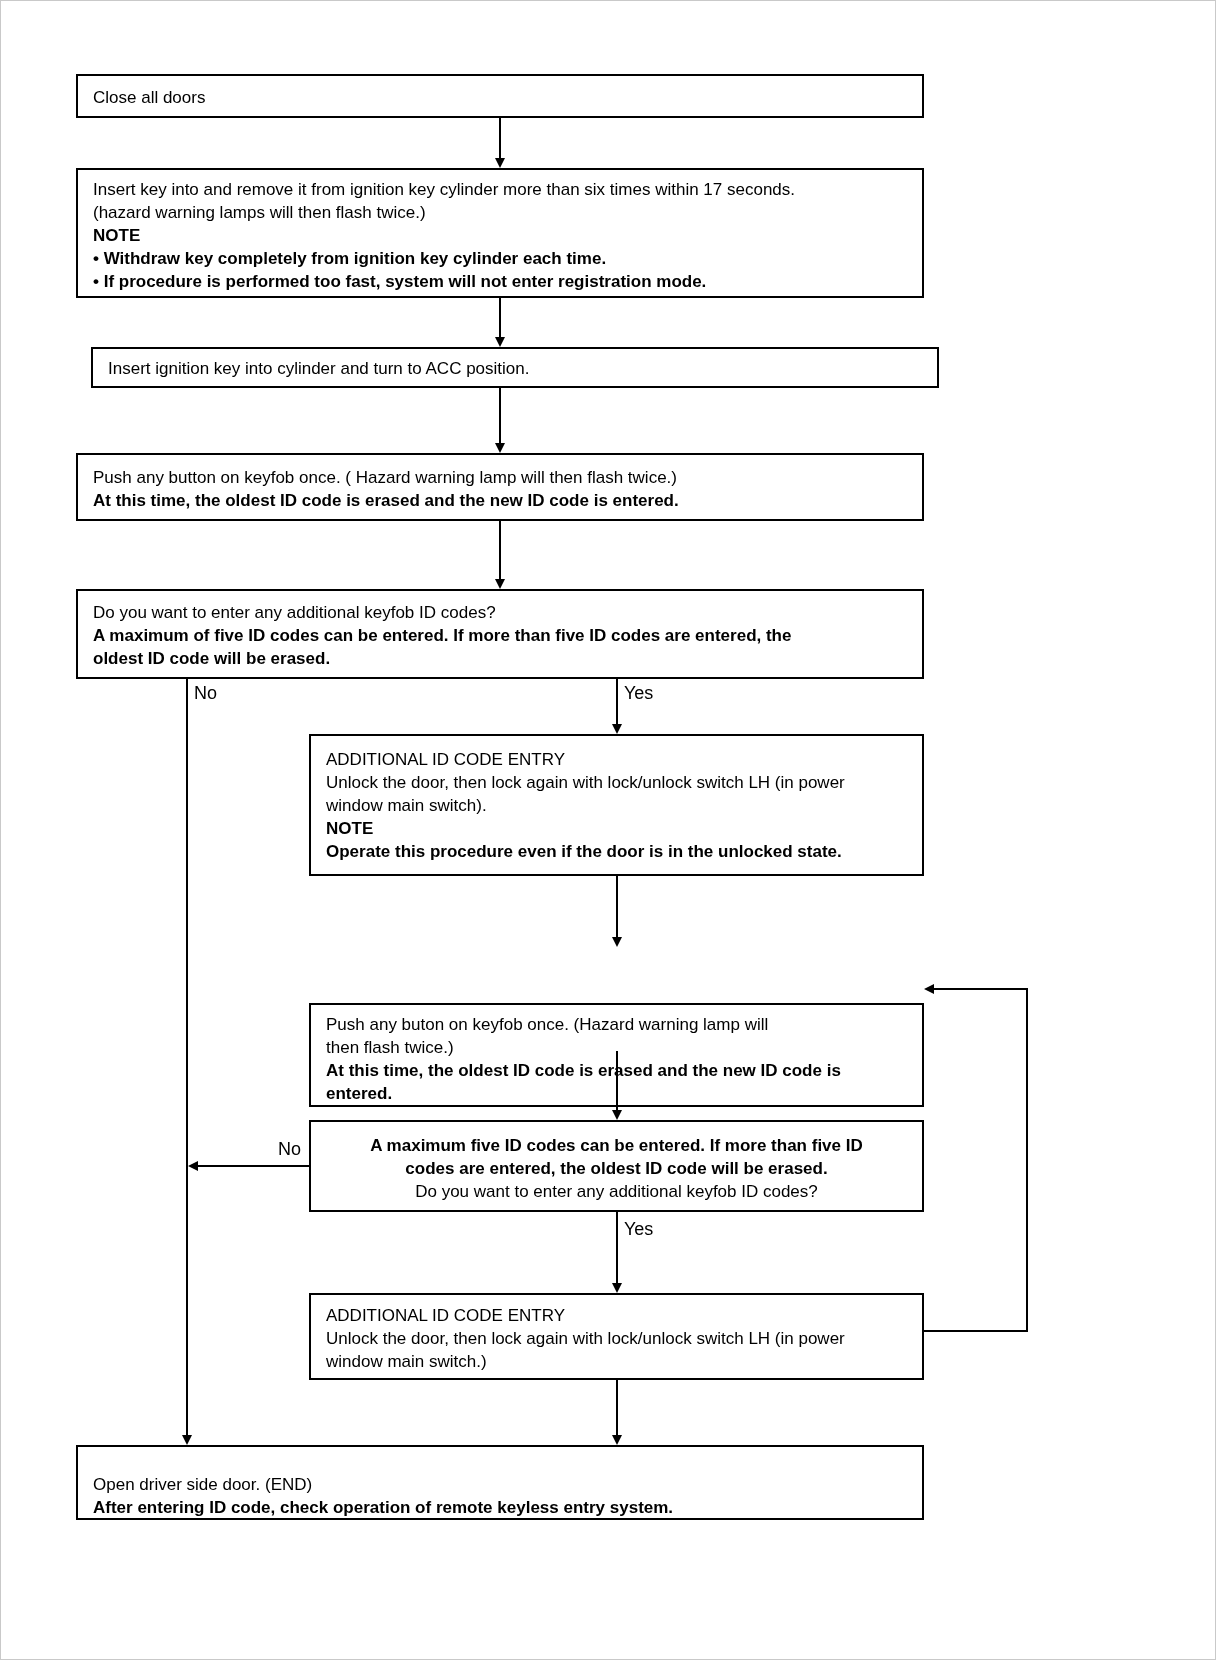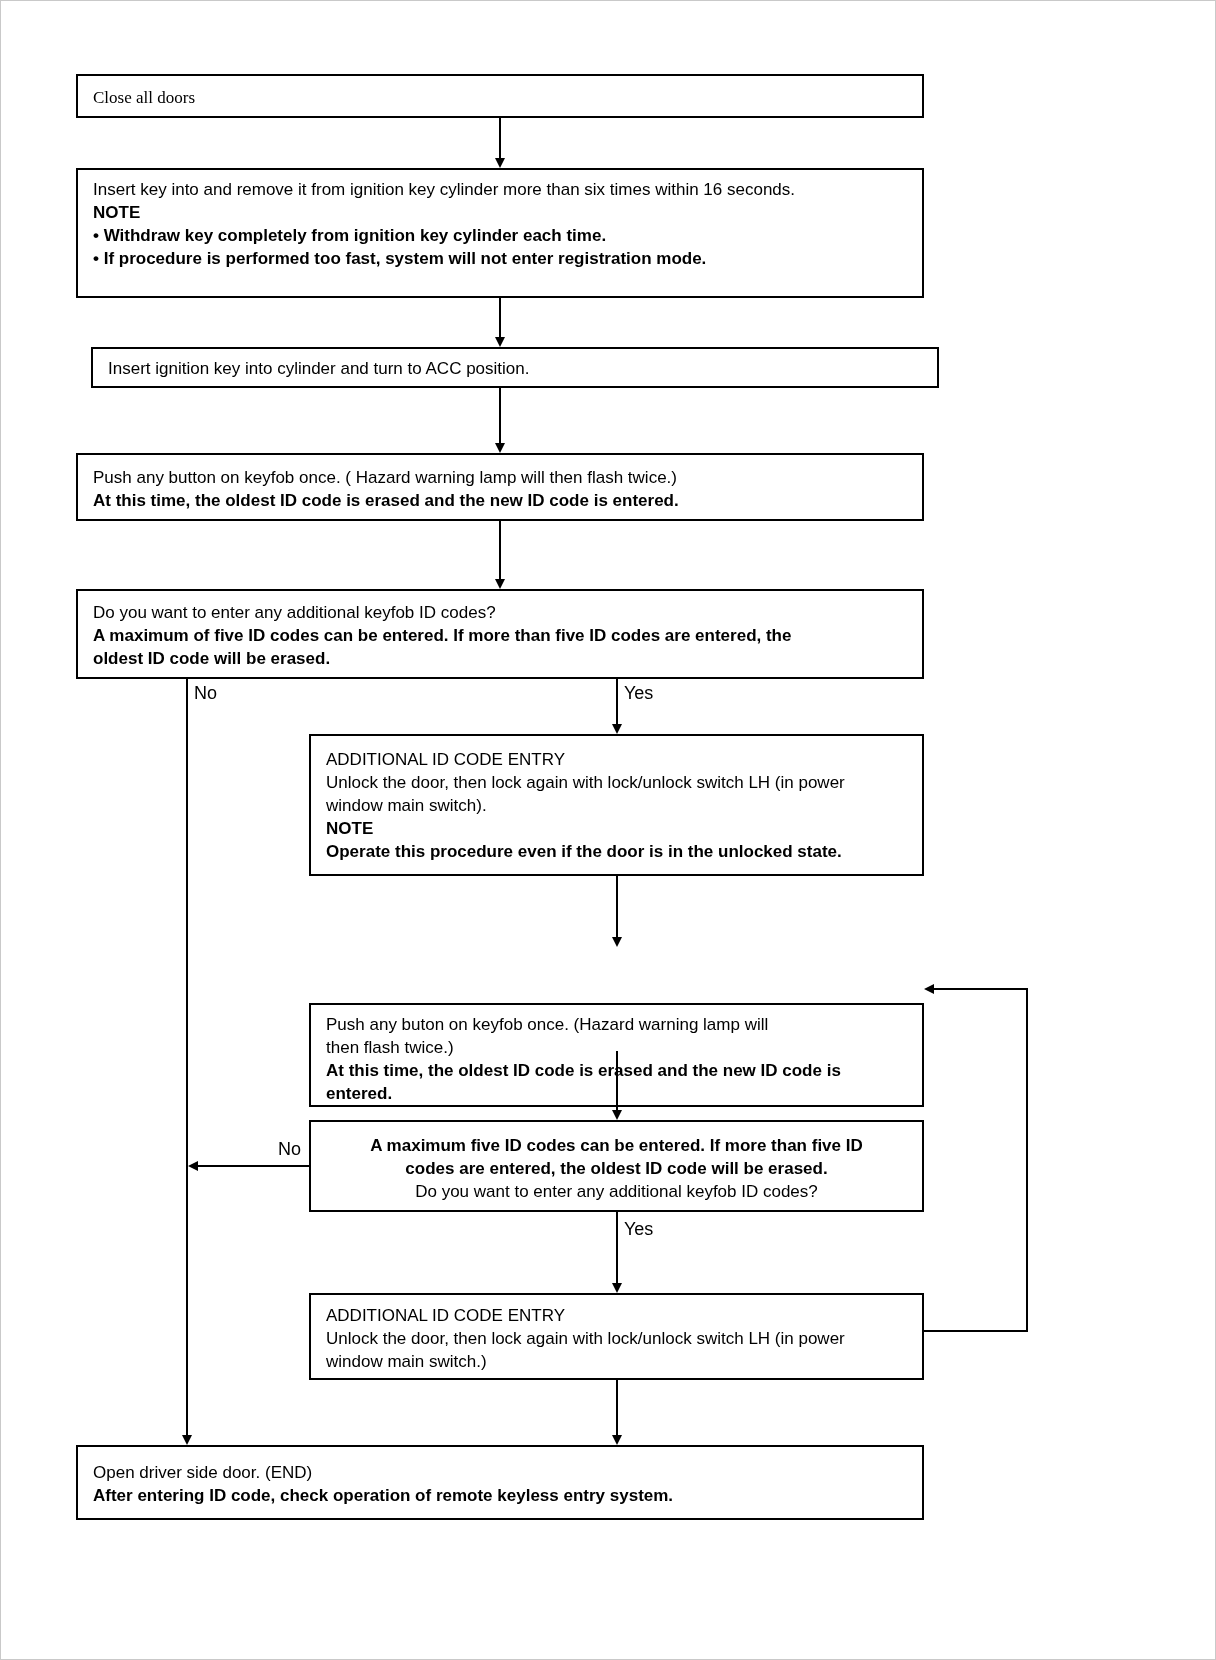--- a/index.html
+++ b/index.html
@@ -42,26 +42,27 @@
   .blabel {
     position:absolute;
     font-size:18px; line-height:20px;
   }
 </style>
 </head>
 <body>
 
 <div id="canvas">
 
-  <div class="fbox" style="left:75px; top:73px; width:848px; height:44px; padding-top:10px;font-family:Liberation Serif, serif;">
+  <div class="fbox" style="left:75px; top:73px; width:848px; height:44px; padding-top:10px;">
     <div class="ln">Close all doors</div>
   </div>
 
   <div class="fbox" style="left:75px; top:167px; width:848px; height:130px;">
-    <div class="ln">Insert key into and remove it from ignition key cylinder more than six times within 16 seconds.</div>
+    <div class="ln">Insert key into and remove it from ignition key cylinder more than six times within 17 seconds.</div>
+    <div class="ln">(hazard warning lamps will then flash twice.)</div>
     <div class="ln b">NOTE</div>
     <div class="ln b">• Withdraw key completely from ignition key cylinder each time.</div>
     <div class="ln b">• If procedure is performed too fast, system will not enter registration mode.</div>
   </div>
 
   <div class="fbox" style="left:90px; top:346px; width:848px; height:41px; ">
     <div class="ln">Insert ignition key into cylinder and turn to ACC position.</div>
   </div>
 
   <div class="fbox" style="left:75px; top:452px; width:848px; height:68px; padding-top:11px;">
@@ -95,21 +96,21 @@
     <div class="ln b">codes are entered, the oldest ID code will be erased.</div>
     <div class="ln">Do you want to enter any additional keyfob ID codes?</div>
   </div>
 
   <div class="fbox" style="left:308px; top:1292px; width:615px; height:87px; padding-top:9px;">
     <div class="ln">ADDITIONAL ID CODE ENTRY</div>
     <div class="ln">Unlock the door, then lock again with lock/unlock switch LH (in power</div>
     <div class="ln">window main switch.)</div>
   </div>
 
-  <div class="fbox" style="left:75px; top:1444px; width:848px; height:75px; padding-top:14px;">
+  <div class="fbox" style="left:75px; top:1444px; width:848px; height:75px; padding-top:26px;">
     <div class="ln">Open driver side door. (END)</div>
     <div class="ln b">After entering ID code, check operation of remote keyless entry system.</div>
   </div>
 
   <div class="vline" style="left:498px; top:117px; height:41px;"></div>
   <div class="arr-down" style="left:494px; top:157px;"></div>
 
   <div class="vline" style="left:498px; top:297px; height:40px;"></div>
   <div class="arr-down" style="left:494px; top:336px;"></div>
 

